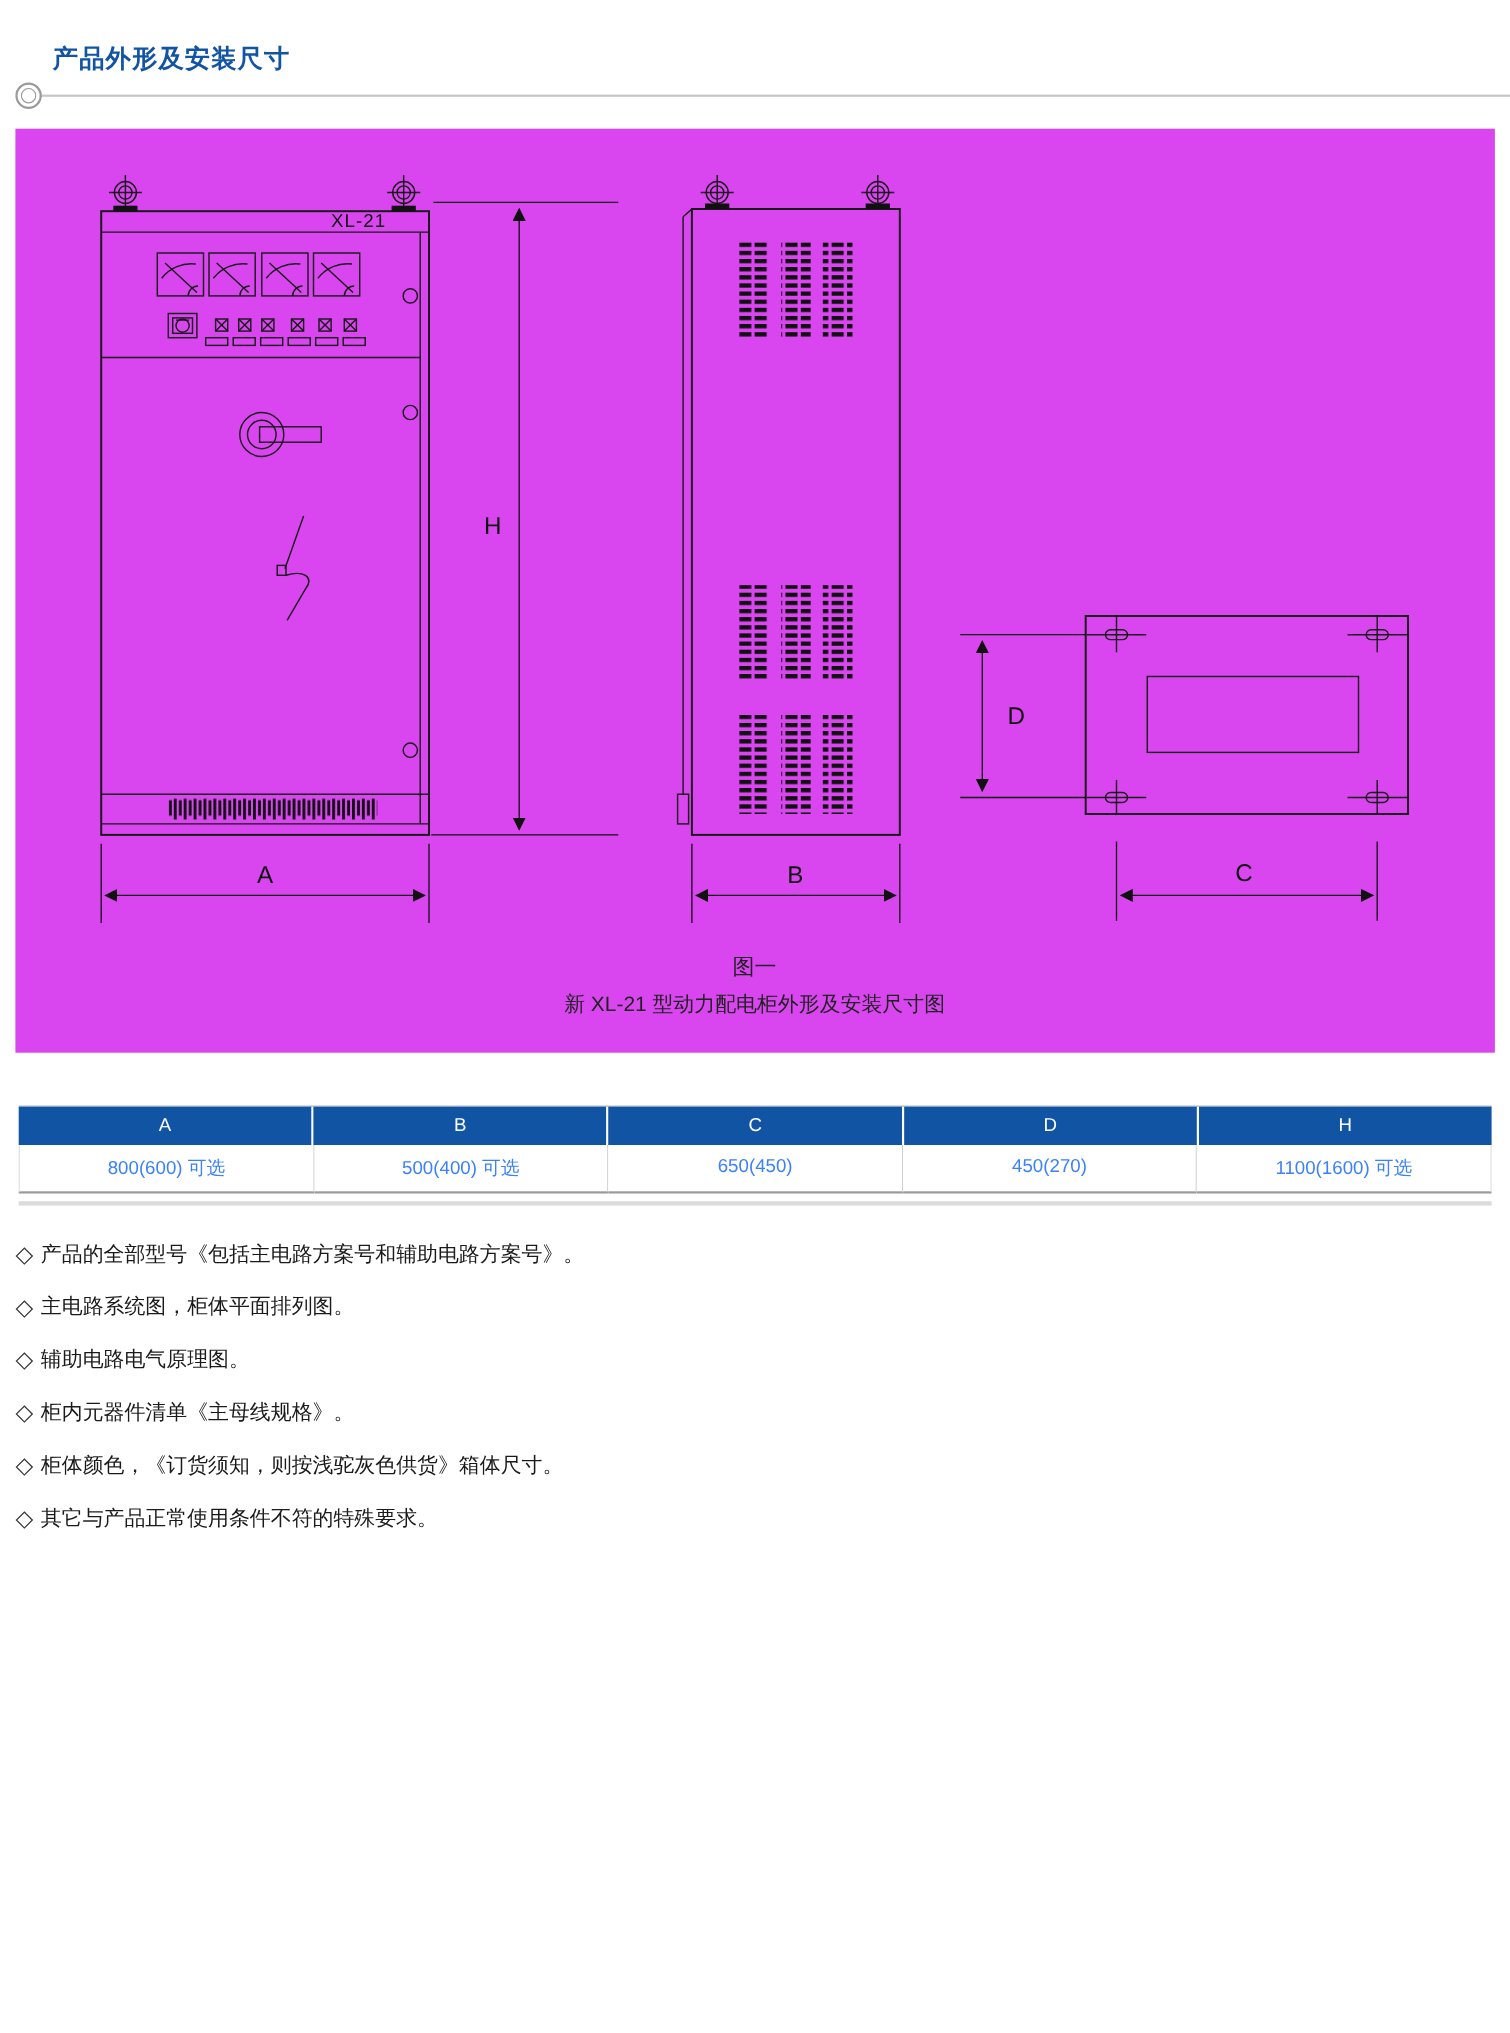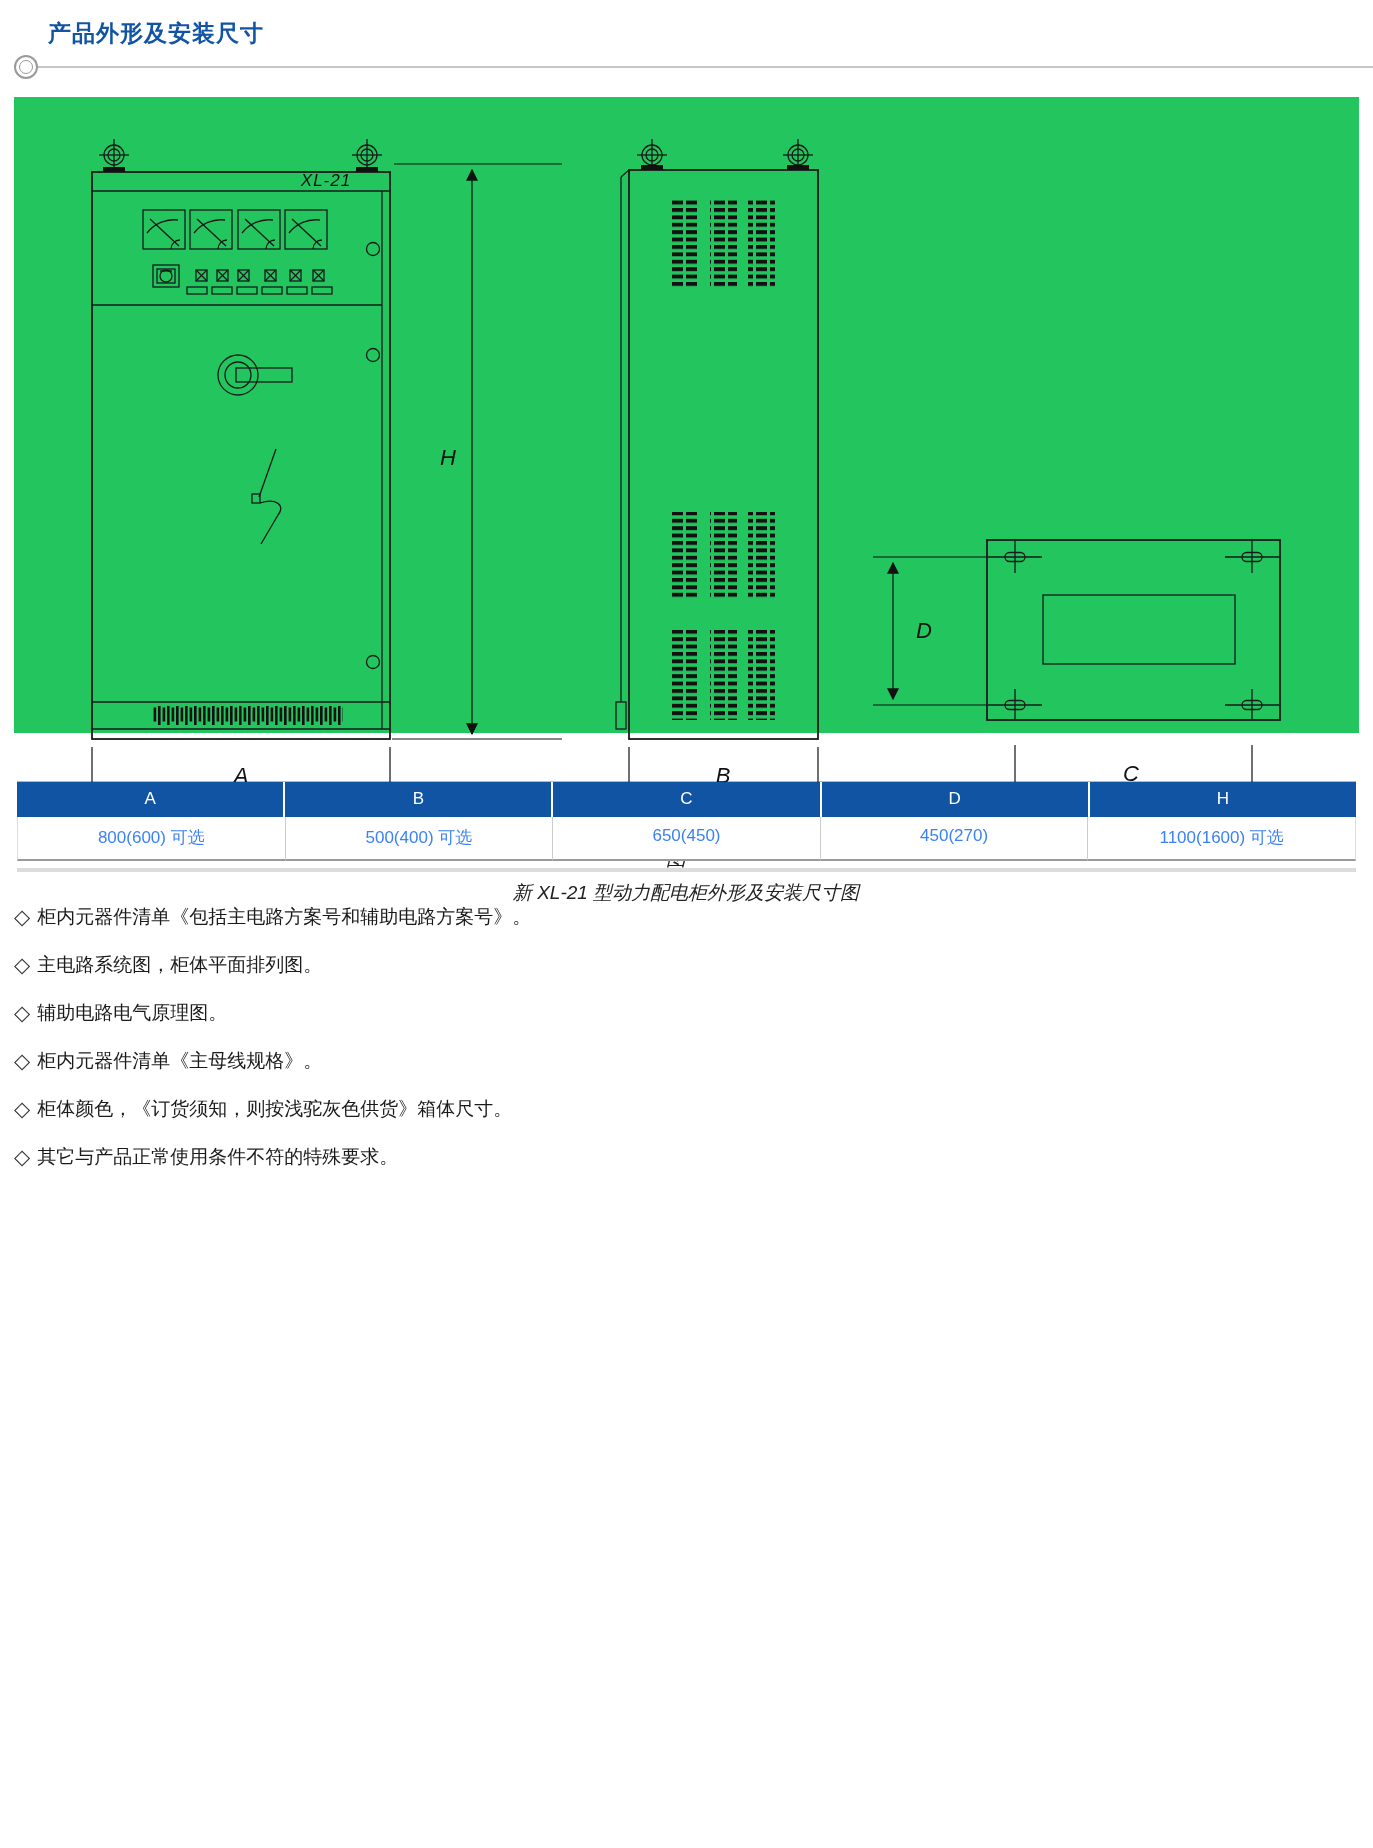--- a/index.html
+++ b/index.html
@@ -1,40 +1,40 @@
 <!DOCTYPE html>
 <html><head>
 <meta charset="utf-8">
 <style>
   html,body{margin:0;padding:0;}
   body{
     width:1373px;height:1848px;background:#ffffff;
     font-family:"Liberation Sans","DejaVu Sans",sans-serif;
     color:#1a1a1a;position:relative;
   }
-  .page{padding-top:18px;}
+  .page{padding-top:38px;}
 
   
   .sec-title{
     margin:0 0 6px 48px;
     font-size:23px;font-weight:bold;color:#1254a4;letter-spacing:1px;
   }
   .sec-rule{display:flex;align-items:center;height:24px;padding-left:14px;}
   .sec-ring{
     width:20px;height:20px;border:2px solid #9a9a9a;border-radius:50%;
     position:relative;background:#fff;flex:0 0 auto;z-index:1;
   }
   .sec-ring::before{
     content:"";position:absolute;inset:3px;border:1.5px solid #9a9a9a;border-radius:50%;
   }
   .sec-line{flex:1;height:2px;background:#c6c6c6;margin-left:-3px;}
 
   
   .figure-panel{
-    margin:18px 14px 0 14px;width:1345px;height:636px;background:#22c55e;font-style:italic;
+    margin:18px 14px 0 14px;width:1345px;height:840px;background:#d946ef;
   }
   .figure-panel svg{display:block;}
   .ln{stroke:#1a1a1a;stroke-width:1.3;fill:none;}
   .thk{stroke:#1a1a1a;stroke-width:1.8;fill:none;}
   .fil{fill:#111;stroke:none;}
   .dim{stroke:#111;stroke-width:1.2;fill:none;}
   .dtxt{fill:#111;font-size:22px;font-family:"Liberation Sans","DejaVu Sans",sans-serif;}
   .cap1{fill:#222;font-size:20px;}
   .cap2{fill:#222;font-size:19px;}
   .mdl{fill:#111;font-size:17px;letter-spacing:1px;}
@@ -327,21 +327,21 @@
       <div class="cell">450(270)</div>
       <div class="cell">1100(1600) 可选</div>
     </div>
   </div>
   <div class="table-divider"></div>
 
 
   <ul class="notes">
     <li>
       <span class="diamond">◇</span>
-      <span>柜内元器件清单《包括主电路方案号和辅助电路方案号》。</span>
+      <span>产品的全部型号《包括主电路方案号和辅助电路方案号》。</span>
     </li>
     <li>
       <span class="diamond">◇</span>
       <span>主电路系统图，柜体平面排列图。</span>
     </li>
     <li>
       <span class="diamond">◇</span>
       <span>辅助电路电气原理图。</span>
     </li>
     <li>

